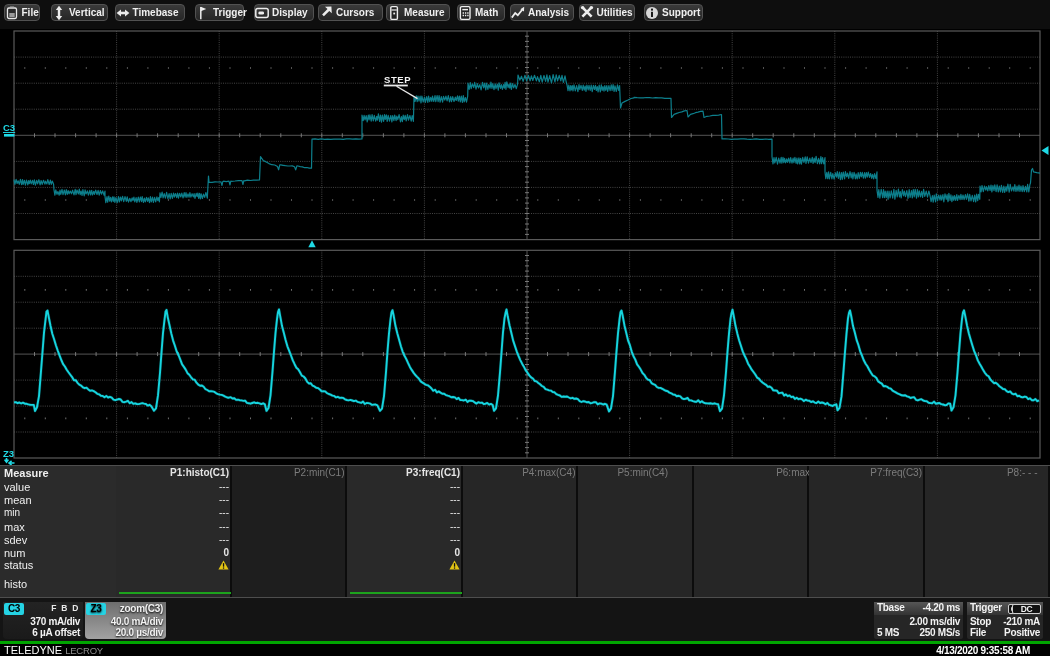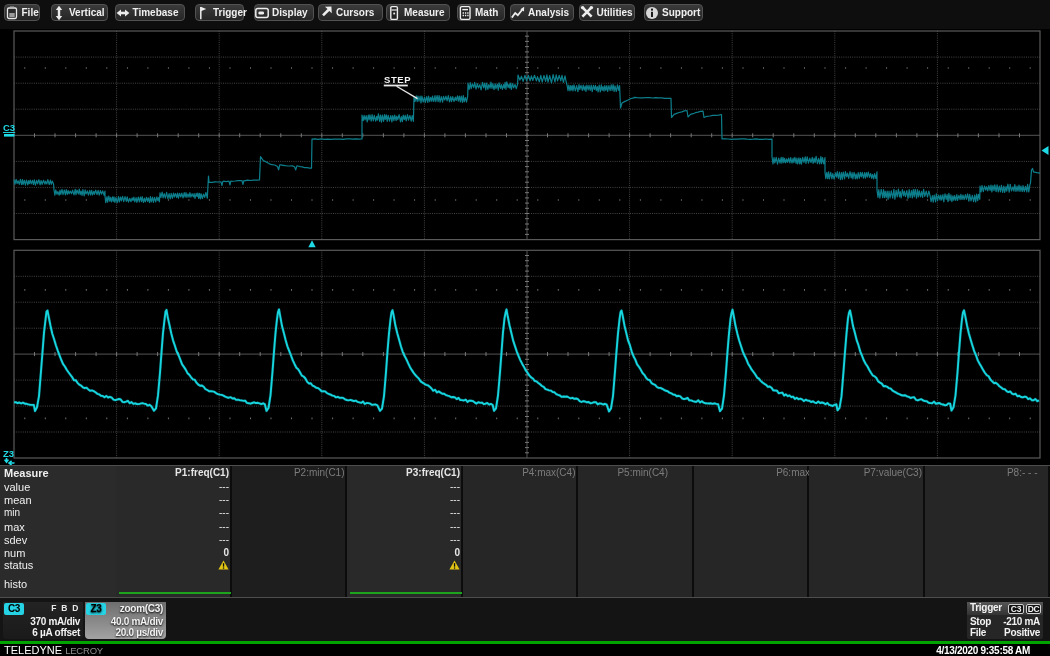--- a/index.html
+++ b/index.html
@@ -152,21 +152,21 @@
 <text x="3" y="456.5" font-family="Liberation Sans, sans-serif" font-size="9.5" font-weight="bold" fill="#1fd9e5">Z3</text>
 <path d="M6.5 458 v3.2 M4.6 459.6 L6.5 462.2 L8.4 459.6" stroke="#1fd9e5" stroke-width="1.6" fill="none"></path>
 <path d="M14.5 463 h-4.2 M11.6 460.8 L9 463 L11.6 465.2" stroke="#1fd9e5" stroke-width="1.6" fill="none"></path>
 <text x="384" y="82.8" font-family="Liberation Sans, sans-serif" font-size="9.5" font-weight="bold" fill="#f2f2f2" letter-spacing="0.6">STEP</text>
 <rect x="383.8" y="84.6" width="24" height="1.8" fill="#e8e8e8"></rect>
 <path d="M396.5 86.2 L417.5 98.6" stroke="#e8e8e8" stroke-width="1.3" fill="none"></path>
 </svg>
 <div style="position:absolute;left:0;top:465px;width:1050px;height:1px;background:#4e4e4e"></div>
 <div id="lblcol"></div>
 <div style="position:absolute;left:116.0px;top:466px;width:115.5px;height:131px;background:#292929;border-right:2px solid #0c0c0c"></div>
-<div class="tcell" style="left:116.0px;top:466.5px;width:113.0px;color:#e6e6e6;font-weight:bold">P1:freq(C1)</div>
+<div class="tcell" style="left:116.0px;top:466.5px;width:113.0px;color:#e6e6e6;font-weight:bold">P1:histo(C1)</div>
 <div class="tcell" style="left:116.0px;top:480.5px;width:113.0px;color:#e6e6e6">---</div>
 <div class="tcell" style="left:116.0px;top:494px;width:113.0px;color:#e6e6e6">---</div>
 <div class="tcell" style="left:116.0px;top:507px;width:113.0px;color:#e6e6e6">---</div>
 <div class="tcell" style="left:116.0px;top:520.5px;width:113.0px;color:#e6e6e6">---</div>
 <div class="tcell" style="left:116.0px;top:534px;width:113.0px;color:#e6e6e6">---</div>
 <div class="tcell" style="left:116.0px;top:546.5px;width:113.0px;color:#e6e6e6;font-weight:bold">0</div>
 <div class="tcell" style="left:116.0px;top:559.5px;width:113.0px"><svg width="11" height="10" viewBox="0 0 11 10" style="vertical-align:top">
         <path d="M5.5 0.4 L10.6 9.6 H0.4 Z" fill="#e2c414"></path>
         <rect x="4.9" y="3.1" width="1.3" height="3.6" fill="#111"></rect>
         <rect x="4.9" y="7.4" width="1.3" height="1.3" fill="#111"></rect>
@@ -188,21 +188,21 @@
         <rect x="4.9" y="7.4" width="1.3" height="1.3" fill="#111"></rect>
       </svg></div>
 <div style="position:absolute;left:350.0px;top:592px;width:111.5px;height:2px;background:#1da31d"></div>
 <div style="position:absolute;left:462.5px;top:466px;width:115.5px;height:131px;background:#262626;border-right:2px solid #0c0c0c"></div>
 <div class="tcell" style="left:462.5px;top:466.5px;width:113.0px;color:#7c7c7c;font-weight:normal">P4:max(C4)</div>
 <div style="position:absolute;left:578.0px;top:466px;width:115.5px;height:131px;background:#262626;border-right:2px solid #0c0c0c"></div>
 <div class="tcell" style="left:578.0px;top:466.5px;width:90px;color:#7c7c7c;font-weight:normal">P5:min(C4)</div>
 <div style="position:absolute;left:693.5px;top:466px;width:115.5px;height:131px;background:#262626;border-right:2px solid #0c0c0c"></div>
 <div class="tcell" style="left:693.5px;top:466.5px;width:136px;color:#7c7c7c;font-weight:normal">P6:max(C3)</div>
 <div style="position:absolute;left:809.0px;top:466px;width:115.5px;height:131px;background:#262626;border-right:2px solid #0c0c0c"></div>
-<div class="tcell" style="left:809.0px;top:466.5px;width:113.0px;color:#7c7c7c;font-weight:normal">P7:value(C3)</div>
+<div class="tcell" style="left:809.0px;top:466.5px;width:113.0px;color:#7c7c7c;font-weight:normal">P7:freq(C3)</div>
 <div style="position:absolute;left:924.5px;top:466px;width:125.5px;height:131px;background:#262626;border-right:2px solid #0c0c0c"></div>
 <div class="tcell" style="left:924.5px;top:466.5px;width:113.0px;color:#7c7c7c;font-weight:normal">P8:- - -</div>
 <div style="position:absolute;left:4px;top:466.5px;font-size:11px;color:#efefef;font-weight:bold">Measure</div>
 <div style="position:absolute;left:4px;top:480.5px;font-size:11px;color:#efefef;font-weight:normal">value</div>
 <div style="position:absolute;left:4px;top:494px;font-size:11px;color:#efefef;font-weight:normal">mean</div>
 <div style="position:absolute;left:4px;top:507px;font-size:10px;color:#efefef;font-weight:normal">min</div>
 <div style="position:absolute;left:4px;top:520.5px;font-size:11px;color:#efefef;font-weight:normal">max</div>
 <div style="position:absolute;left:4px;top:534px;font-size:11px;color:#efefef;font-weight:normal">sdev</div>
 <div style="position:absolute;left:4px;top:546.5px;font-size:11px;color:#efefef;font-weight:normal">num</div>
 <div style="position:absolute;left:4px;top:558.5px;font-size:11px;color:#efefef;font-weight:normal">status</div>
@@ -217,26 +217,34 @@
   <div class="r" style="top:25px">6 µA offset</div>
 </div>
 
 <div class="desc" style="left:85px;width:81px;background:linear-gradient(#6e6e6e,#a2a2a2);border-radius:0 0 4px 4px;text-shadow:0 1px 2px #000">
   <div class="badge">Z3</div>
   <div class="r" style="top:1px">zoom(C3)</div>
   <div class="r" style="top:14px">40.0 mA/div</div>
   <div class="r" style="top:25px">20.0 µs/div</div>
 </div>
 
+<div class="desc" style="left:874px;width:89px;background:#262626;border-radius:2px">
+  <div style="position:absolute;left:0;top:0;width:100%;height:13px;background:linear-gradient(#565656,#333)"></div>
+  <div style="position:absolute;left:3px;top:0;font-weight:bold">Tbase</div>
+  <div class="r" style="top:0;font-weight:bold">-4.20 ms</div>
+  <div class="r" style="top:14px">2.00 ms/div</div>
+  <div style="position:absolute;left:3px;top:25px">5 MS</div>
+  <div class="r" style="top:25px">250 MS/s</div>
+</div>
 
 <div class="desc" style="left:967px;width:76px;background:#262626;border-radius:2px">
   <div style="position:absolute;left:0;top:0;width:100%;height:13px;background:linear-gradient(#565656,#333)"></div>
   <div style="position:absolute;left:3px;top:0;font-weight:bold">Trigger</div>
   <div style="position:absolute;right:19px;top:1.5px;width:16px;height:10px;border:1px solid #cfcfcf;border-radius:2px;background:#111;font-size:8.5px;font-weight:bold;text-align:center;line-height:9px">C3</div>
-  <div style="position:absolute;right:2px;top:1.5px;width:15px;height:10px;border:1px solid #cfcfcf;border-radius:2px;background:#111;font-size:8.5px;font-weight:bold;text-align:center;line-height:9px">DC</div>
+  <div style="position:absolute;right:2px;top:1.5px;width:29px;height:10px;border:1px solid #cfcfcf;border-radius:2px;background:#111;font-size:8.5px;font-weight:bold;text-align:center;line-height:9px">DC</div>
   <div style="position:absolute;left:3px;top:14px">Stop</div>
   <div class="r" style="top:14px">-210 mA</div>
   <div style="position:absolute;left:3px;top:25px">File</div>
   <div class="r" style="top:25px">Positive</div>
 </div>
 <div style="position:absolute;left:0;top:641px;width:1050px;height:2.5px;background:#00a400"></div>
 <div style="position:absolute;left:0;top:644px;width:1050px;height:12px;background:#000"></div>
 <div style="position:absolute;left:4px;top:644px;font-size:11px;font-weight:normal;color:#fff">TELEDYNE <span style="color:#8f8f8f;font-size:9.5px;letter-spacing:-0.2px">LECROY</span></div>
 <div style="position:absolute;right:20px;top:645px;font-size:10px;font-weight:bold;color:#fff;letter-spacing:-0.3px">4/13/2020 9:35:58 AM</div>
 </div>

